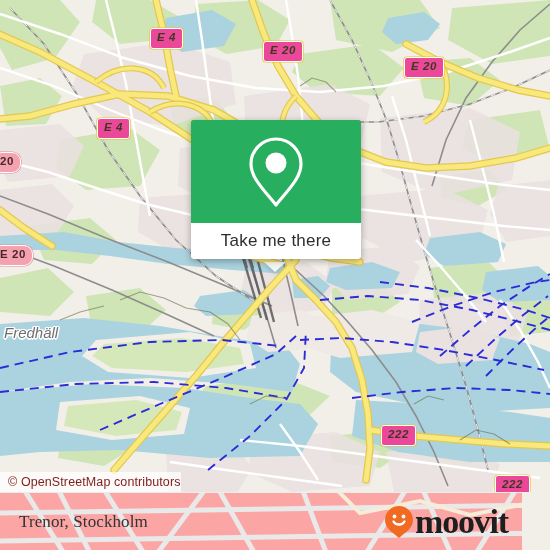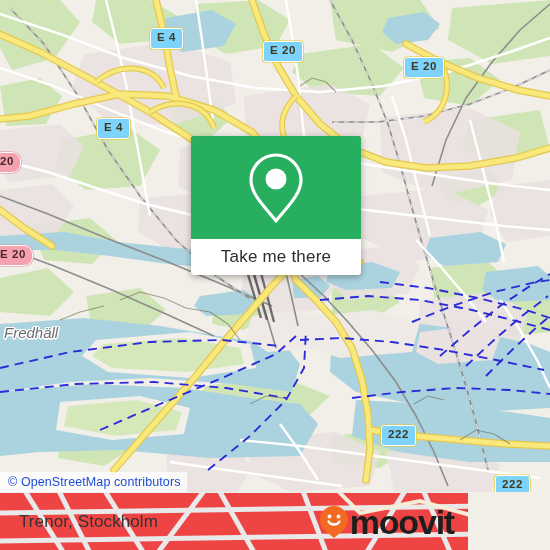--- a/index.html
+++ b/index.html
@@ -27,33 +27,33 @@
     overflow: hidden;
     background: #f2efe9;
   }
   #map svg { display: block; }
 
   
   .attrib {
     position: absolute;
     left: 0;
     bottom: 0px;
-    padding: 3px 6px 3px 8px;
+    padding: 3px 0 3px 8px;
     font-size: 12.5px;
-    color: #1d4ed8;
+    color: #7f1d1d;
     background: rgba(255,255,255,0.72);
     letter-spacing: 0.1px;
     white-space: nowrap;
   }
 
   
   #card {
     position: absolute;
     left: 191px;
-    top: 136px;
+    top: 120px;
     width: 170px;
     border-radius: 3px;
     overflow: hidden;
     box-shadow: 0 2px 7px rgba(0,0,0,0.33);
     background: #f97316;
   }
   #card-green {
     height: 103px;
     background: #27ae5f;
     display: flex;
@@ -80,25 +80,26 @@
     border-right: 11px solid transparent;
     border-top: 10px solid rgba(255,255,255,0.88);
     filter: drop-shadow(0 2px 2px rgba(0,0,0,0.18));
   }
 
   
   #bottombar {
     position: absolute;
     left: 0;
     top: 492px;
-    width: 468px;
+    width: 522px;
     height: 58px;
-    background: #ef4444;
+    background: #fca5a5;
     overflow: hidden;
     border-top: 1px solid #ededed;
+    font-family: Liberation Serif, serif;
   }
   #bottombar-lines {
     position: absolute;
     left: 0; top: 0;
     width: 550px; height: 58px;
     opacity: 1;
   }
   #place-label {
     position: absolute;
     left: 19px;
@@ -147,24 +148,25 @@
     position: absolute;
     font-size: 11.5px;
     font-weight: bold;
     letter-spacing: 0.6px;
     line-height: 1;
     padding: 3px 6px 4px 6px;
     border-radius: 3px;
     white-space: nowrap;
   }
   .shield-yellow {
-    background: #7dd3fc;
+    background: #ec4899;
     border: 1.6px solid #ffffff;
     color: #3d3a20;
     box-shadow: 0 0 0 0.6px #e2c91f;
+    font-style: italic;
   }
   .shield-pink {
     background: #f4a2ae;
     border: 1.6px solid #ffffff;
     color: #4a2630;
     border-radius: 9px;
     box-shadow: 0 0 0 0.6px #e08d9c;
   }
 </style>
 </head>

